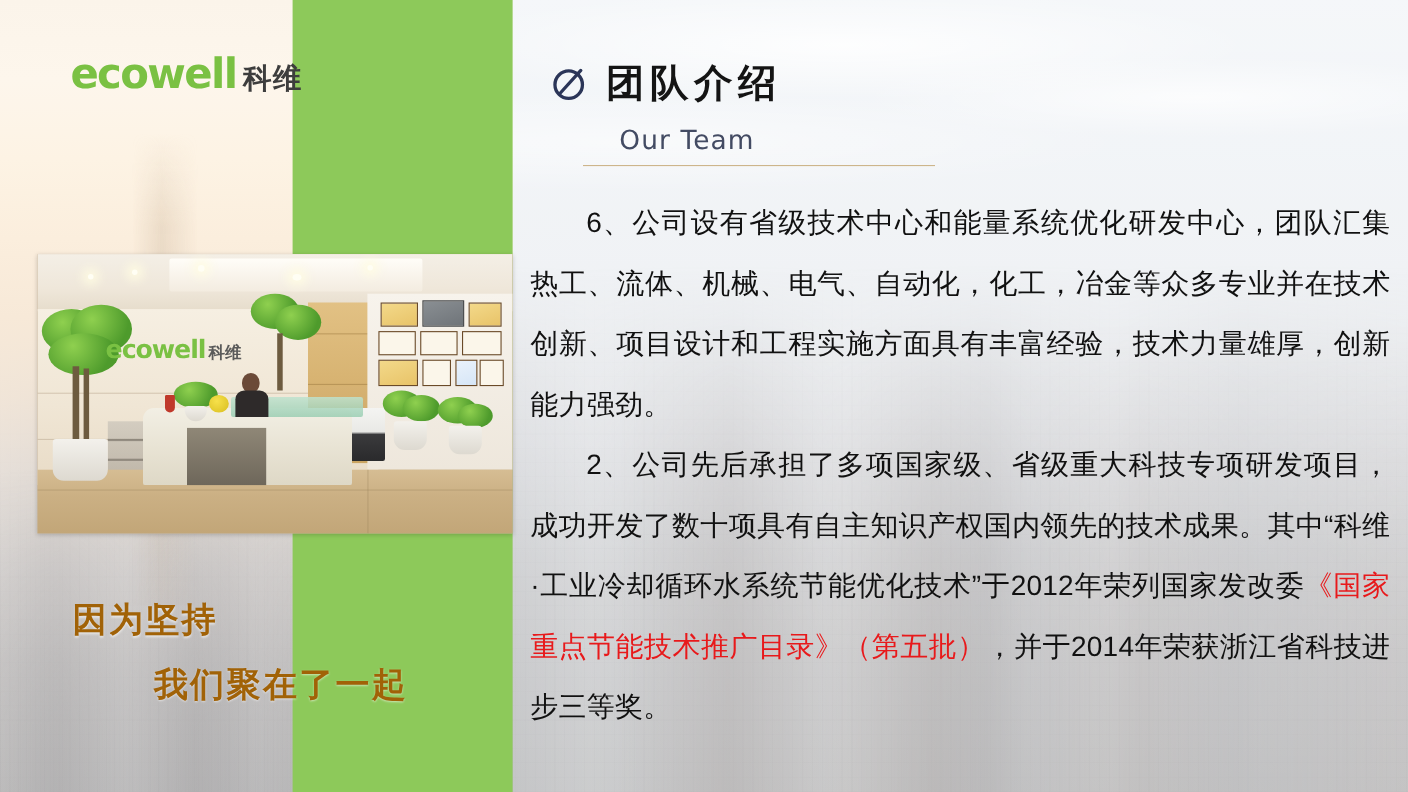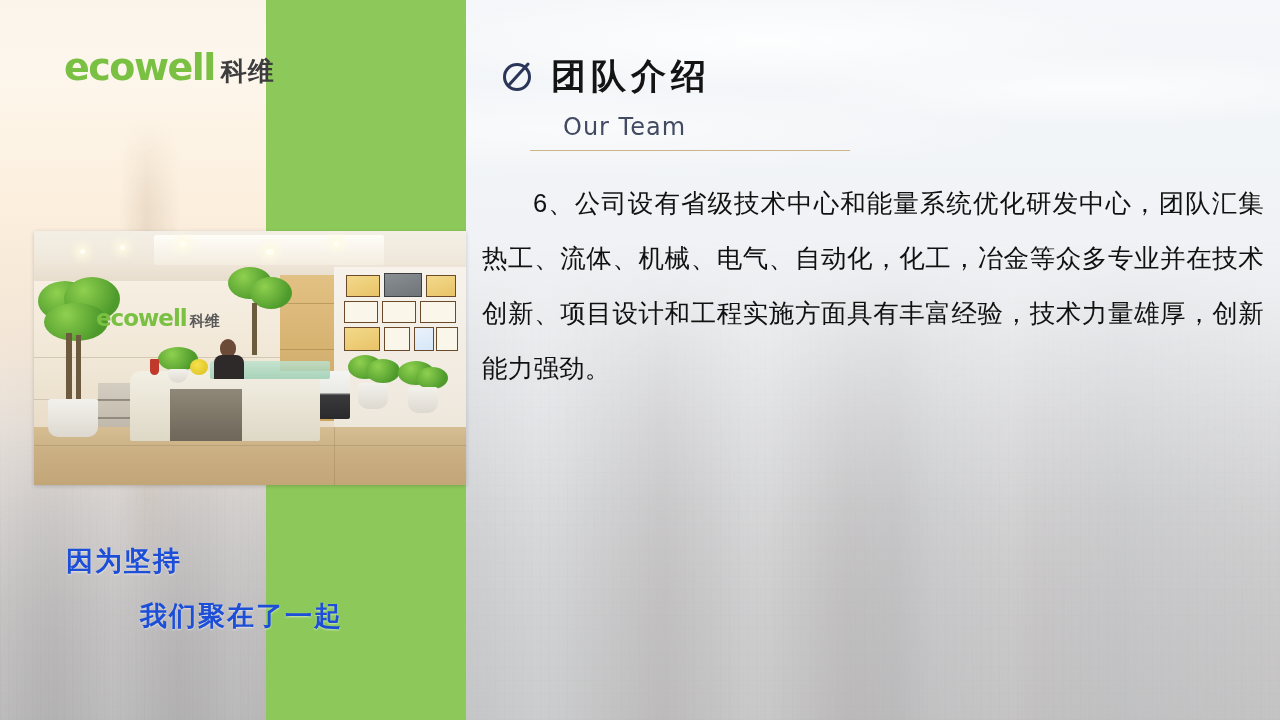--- a/index.html
+++ b/index.html
@@ -253,21 +253,21 @@
   .ph-logo {
     position:absolute; left:62px; top:76px;
     display:flex; align-items:baseline; gap:3px; white-space:nowrap;
   }
   .ph-logo-en { font-family:"DejaVu Sans",sans-serif; font-size:23px; font-weight:700; color:#7ac143; letter-spacing:-1px; line-height:1; }
   .ph-logo-cn { font-size:15px; font-weight:700; color:#5a5a5a; line-height:1; }
 
   
   .slogan {
     position:absolute; left:66px; top:548px; width:400px;
-    color:#1d4ed8; font-weight:700; font-size:27px; line-height:1.0;
+    color:#a16207; font-weight:700; font-size:31px; line-height:1.0;
     letter-spacing:2px;
     text-shadow:0 1px 2px rgba(255,255,255,.55);
   }
   .slogan-1 { }
   .slogan-2 { margin-top:28px; margin-left:74px; }
 
   
   .right-col { position:absolute; left:466px; top:0; width:814px; height:720px; }
 
   .title-row {
@@ -421,16 +421,17 @@
         <line x1="8" y1="26" x2="27" y2="5" stroke="#2b3558" stroke-width="3" stroke-linecap="round"></line>
       </svg>
       <span class="title-cn">团队介绍</span>
     </div>
 
     <div class="title-en">Our  Team</div>
     <div class="title-rule"></div>
 
     <div class="body-copy">
       <p class="para"><span>6、公司设有省级技术中心和能量系统优化研发中心，团队汇集热工、流体、机械、电气、自动化，化工，冶金等众多专业并在技术创新、项目设计和工程实施方面具有丰富经验，技术力量雄厚，创新能力强劲。</span></p>
+      <p class="para"><span>2、公司先后承担了多项国家级、省级重大科技专项研发项目，成功开发了数十项具有自主知识产权国内领先的技术成果。其中“科维·工业冷却循环水系统节能优化技术”于2012年荣列国家发改委</span><span class="hl-red">《国家重点节能技术推广目录》（第五批）</span><span>，并于2014年荣获浙江省科技进步三等奖。</span></p>
     </div>
 
   </div>
 </div>
 
 </body></html>

